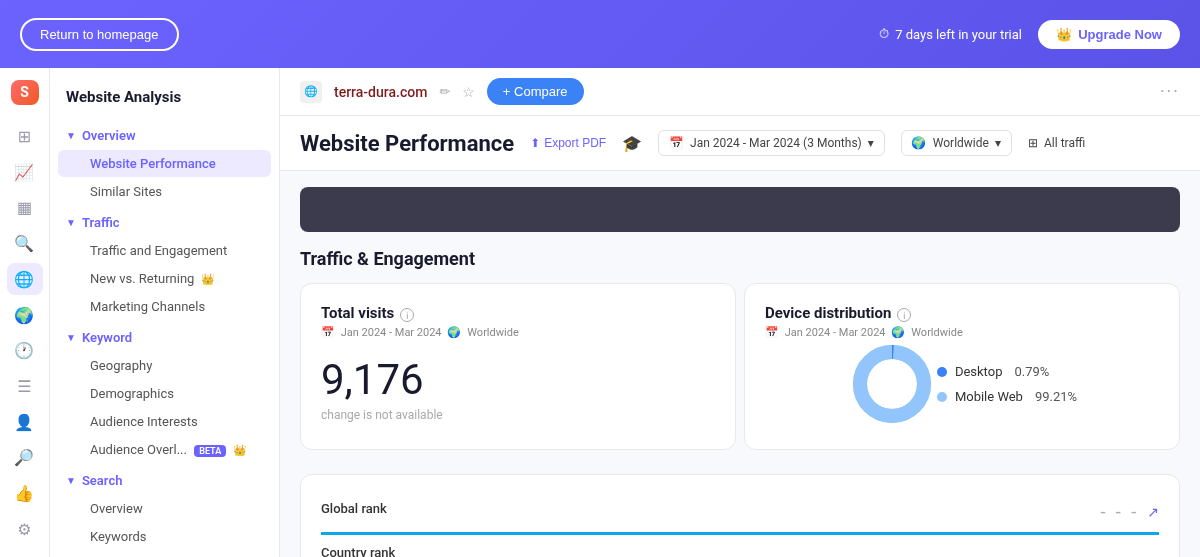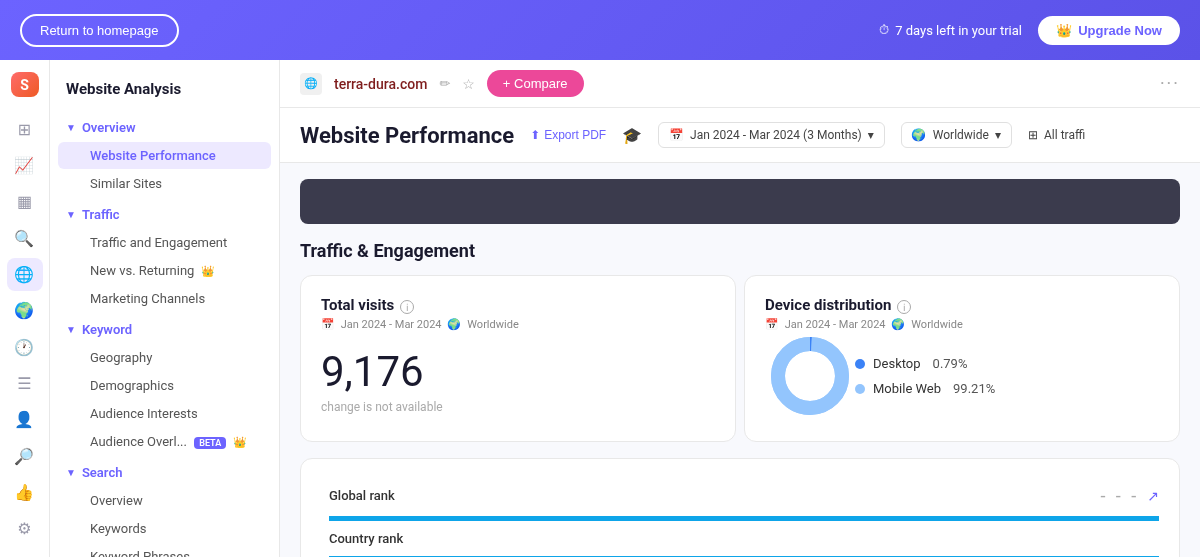--- a/index.html
+++ b/index.html
@@ -1,21 +1,21 @@
 <!DOCTYPE html>
 <html><head>
   <meta charset="utf-8">
   <style>
     * { box-sizing: border-box; margin: 0; padding: 0; }
     body { font-family: -apple-system, BlinkMacSystemFont, 'Segoe UI', Roboto, sans-serif; font-size: 13px; background: #f5f6fa; display: flex; flex-direction: column; height: 557px; overflow: hidden; }
 
     
     .top-bar {
       background: linear-gradient(135deg, #6c63ff 0%, #5b52e8 100%);
-      height: 60px;
+      height: 68px;
       display: flex;
       align-items: center;
       justify-content: space-between;
       padding: 15px 20px;
       flex-shrink: 0;
     }
     .top-bar-left { display: flex; align-items: center; gap: 16px; }
     .return-btn {
       border: 2px solid white;
       color: white;
@@ -160,21 +160,21 @@
       width: 22px; height: 22px;
       background: #f0f0f0;
       border-radius: 4px;
       display: flex; align-items: center; justify-content: center;
       font-size: 11px; color: #666;
     }
     .site-url { font-size: 14px; font-weight: 500; color: #7f1d1d; }
     .edit-icon { color: #aaa; font-size: 13px; cursor: pointer; }
     .star-icon { color: #aaa; font-size: 14px; cursor: pointer; }
     .compare-btn {
-      background: #ec4899;
+      background: #3b82f6;
       color: white;
       border: none;
       border-radius: 20px;
       padding: 6px 16px;
       font-size: 13px;
       font-weight: 500;
       cursor: pointer;
     }
     .more-btn { margin-left: auto; color: #aaa; cursor: pointer; font-size: 18px; letter-spacing: 2px; }
 
@@ -221,48 +221,48 @@
       opacity: 0.85;
       display: flex; align-items: center; justify-content: flex-end;
       padding-right: 20px;
       overflow: hidden;
     }
 
     
     .cards-area { padding: 16px 20px; }
     .section-title { font-size: 18px; font-weight: 700; color: #1a1a2e; margin-bottom: 14px; }
 
-    .cards-row { display: flex; gap: 8px; margin-bottom: 16px; }
+    .cards-row { display: flex; gap: 8px; margin-bottom: 24px; }
     .card {
       background: white;
       border-radius: 12px;
       padding: 20px;
       border: 1px solid #e8e8e8;
       flex: 1;
     }
     .card-title { font-size: 15px; font-weight: 700; color: #1a1a2e; margin-bottom: 4px; }
     .card-subtitle { font-size: 11px; color: #888; display: flex; align-items: center; gap: 6px; }
     .card-big-number { font-size: 42px; font-weight: 400; color: #1a1a2e; margin: 16px 0 4px; }
     .card-change { font-size: 12px; color: #aaa; }
     .info-icon { display: inline-block; width: 14px; height: 14px; border-radius: 50%; border: 1px solid #aaa; text-align: center; line-height: 13px; font-size: 10px; color: #aaa; cursor: pointer; }
 
     
-    .device-card { display: flex; align-items: center; justify-content: flex-start; }
+    .device-card { display: flex; align-items: center; justify-content: center; }
     .donut-chart {
       width: 90px; height: 90px; position: relative;
     }
     .device-legend { display: flex; flex-direction: column; gap: 10px; }
     .legend-item { display: flex; align-items: center; gap: 8px; font-size: 13px; color: #333; }
     .legend-dot { width: 10px; height: 10px; border-radius: 50%; }
     .legend-dot.desktop { background: #3b82f6; }
     .legend-dot.mobile { background: #93c5fd; }
 
     
     .rank-card { padding: 16px 20px; }
-    .rank-row { display: flex; justify-content: space-between; align-items: center; padding: 10px 0; border-bottom: 5px solid #0ea5e9; margin-left: 8px; }
+    .rank-row { display: flex; justify-content: space-between; padding: 10px 0; border-bottom: 3px solid #0ea5e9; }
     .rank-label { font-size: 13px; color: #333; font-weight: 500; }
     .rank-dashes { color: #aaa; font-size: 18px; letter-spacing: 3px; }
     .rank-icon { color: #6c63ff; font-size: 14px; cursor: pointer; }
   </style>
 </head>
 <body>
 
 <div class="top-bar">
   <div class="top-bar-left">
     <button class="return-btn">Return to homepage</button>

